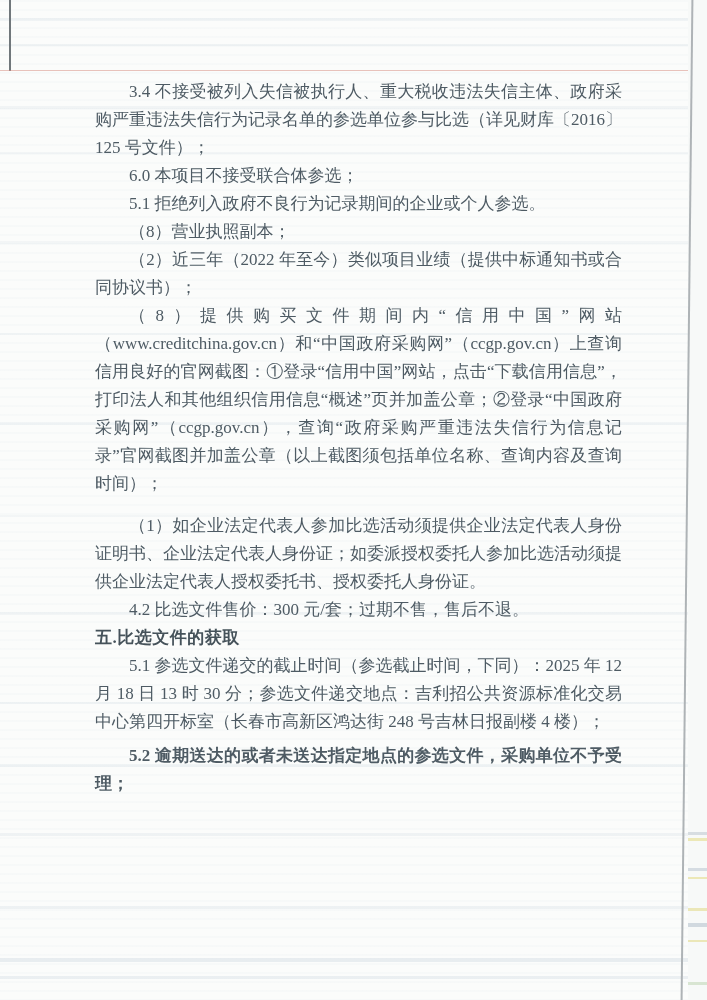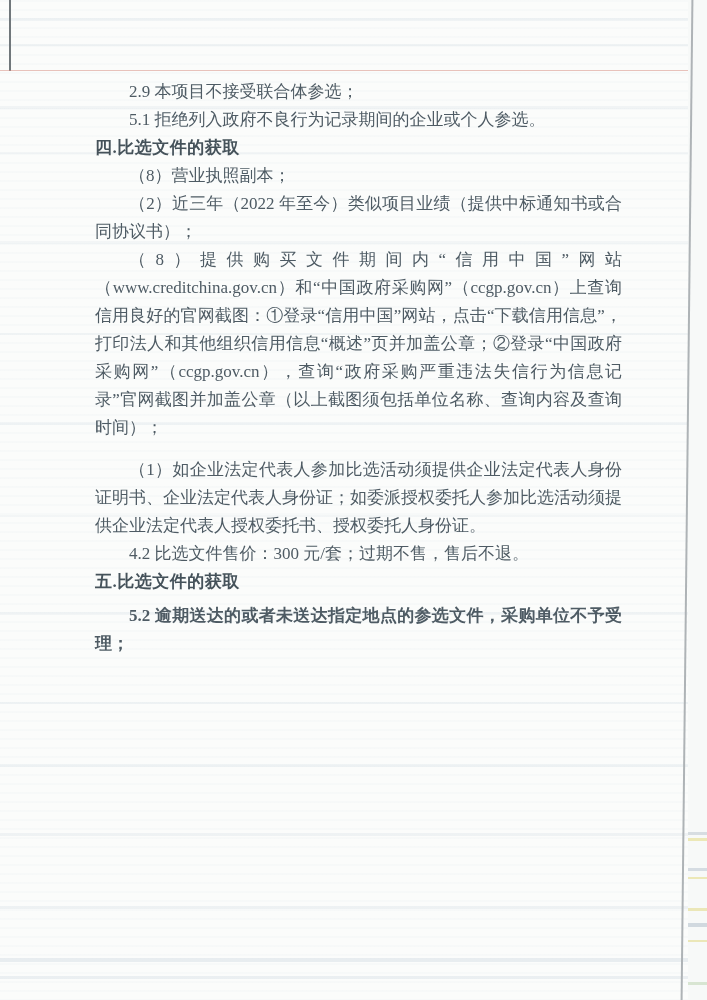--- a/index.html
+++ b/index.html
@@ -73,29 +73,30 @@
 </style>
 </head>
 <body>
 
 <div class="scan-page">
 
   <div class="left-dark-line"></div>
   <div class="pink-line"></div>
 
   <div class="doc-content">
-    <p class="para">2.9 本项目不接受联合体参选；</p>
+    <p class="para">3.4 不接受被列入失信被执行人、重大税收违法失信主体、政府采购严重违法失信行为记录名单的参选单位参与比选（详见财库〔2016〕125 号文件）；</p>
+    <p class="para">6.0 本项目不接受联合体参选；</p>
     <p class="para">5.1 拒绝列入政府不良行为记录期间的企业或个人参选。</p>
-    <p class="heading">四.比选文件的获取</p>
     <p class="para">（8）营业执照副本；</p>
     <p class="para">（2）近三年（2022 年至今）类似项目业绩（提供中标通知书或合同协议书）；</p>
     <p class="para">（8）提供购买文件期间内“信用中国”网站（www.creditchina.gov.cn）和“中国政府采购网”（ccgp.gov.cn）上查询信用良好的官网截图：①登录“信用中国”网站，点击“下载信用信息”，打印法人和其他组织信用信息“概述”页并加盖公章；②登录“中国政府采购网”（ccgp.gov.cn），查询“政府采购严重违法失信行为信息记录”官网截图并加盖公章（以上截图须包括单位名称、查询内容及查询时间）；</p>
     <p class="para gap14">（1）如企业法定代表人参加比选活动须提供企业法定代表人身份证明书、企业法定代表人身份证；如委派授权委托人参加比选活动须提供企业法定代表人授权委托书、授权委托人身份证。</p>
     <p class="para">4.2 比选文件售价：300 元/套；过期不售，售后不退。</p>
     <p class="heading">五.比选文件的获取</p>
+    <p class="para">5.1 参选文件递交的截止时间（参选截止时间，下同）：2025 年 12 月 18 日 13 时 30 分；参选文件递交地点：吉利招公共资源标准化交易中心第四开标室（长春市高新区鸿达街 248 号吉林日报副楼 4 楼）；</p>
     <p class="para gap6">5.2 逾期送达的或者未送达指定地点的参选文件，采购单位不予受理；</p>
 
   </div>
 
   <div class="right-strip">
     <div class="band b1"></div>
     <div class="band b2"></div>
     <div class="band b3"></div>
     <div class="band b4"></div>
     <div class="band b5"></div>

